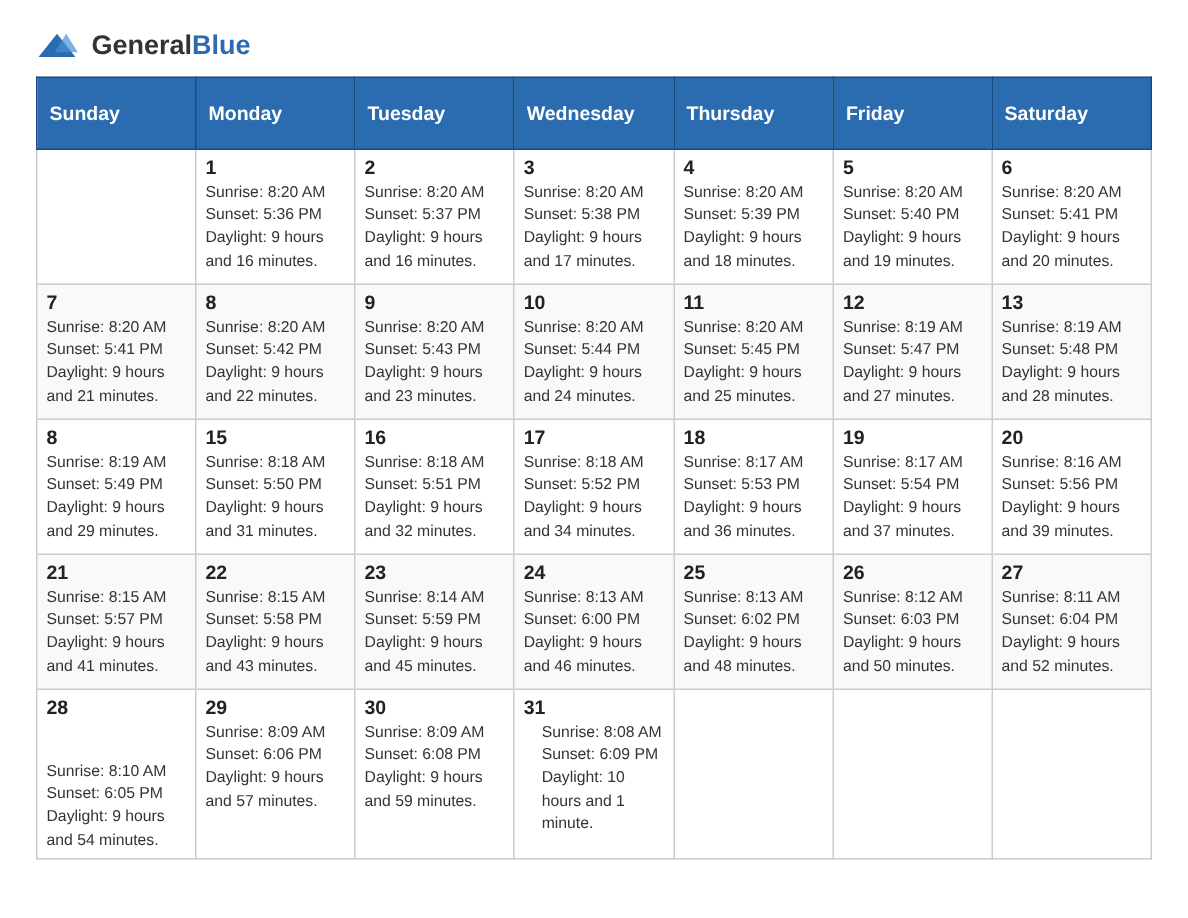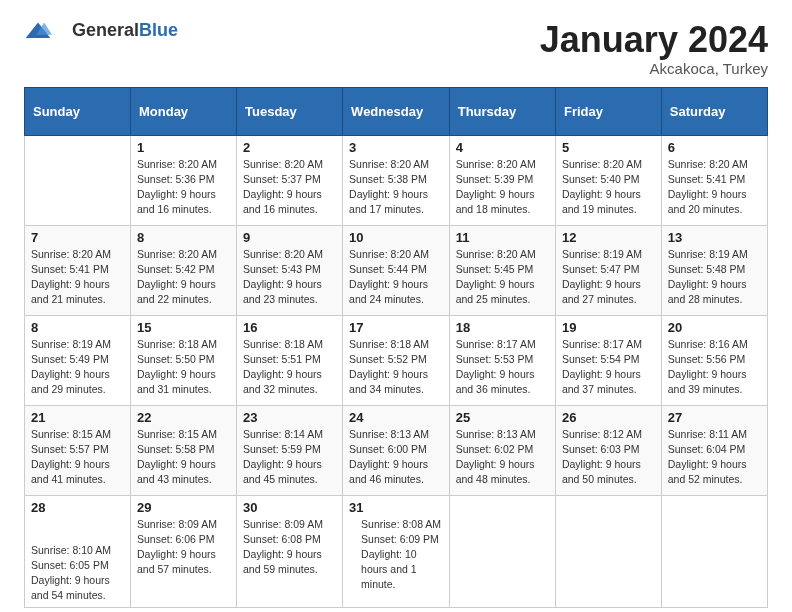--- a/index.html
+++ b/index.html
@@ -12,21 +12,21 @@
     }
     .header {
       display: flex;
       justify-content: space-between;
       align-items: flex-start;
       margin-bottom: 10px;
     }
     .logo {
       display: flex;
       align-items: center;
-      gap: 20px;
+      gap: 9px;
     }
     .logo-text-general {
       font-size: 18px;
       font-weight: bold;
       color: #333;
     }
     .logo-text-blue {
       font-size: 18px;
       font-weight: bold;
       color: #2b6cb0;
@@ -95,24 +95,20 @@
 <div class="header">
   <div class="logo">
     <svg class="logo-icon" viewBox="0 0 36 26" xmlns="http://www.w3.org/2000/svg">
       <polygon points="18,2 34,22 2,22" fill="#2b6cb0"></polygon>
       <polygon points="26,2 36,18 16,18" fill="#4a90d9" opacity="0.7"></polygon>
     </svg>
     <span>
       <span class="logo-text-general">General</span><span class="logo-text-blue">Blue</span>
     </span>
   </div>
-  <div class="title-block">
-    <div class="month-year">January 2024</div>
-    <div class="location">Akcakoca, Turkey</div>
-  </div>
 </div>
 
 <table class="calendar">
   <thead>
     <tr>
     <th>Sunday</th>
         <th>Monday</th>
         <th>Tuesday</th>
         <th>Wednesday</th>
         <th>Thursday</th>

